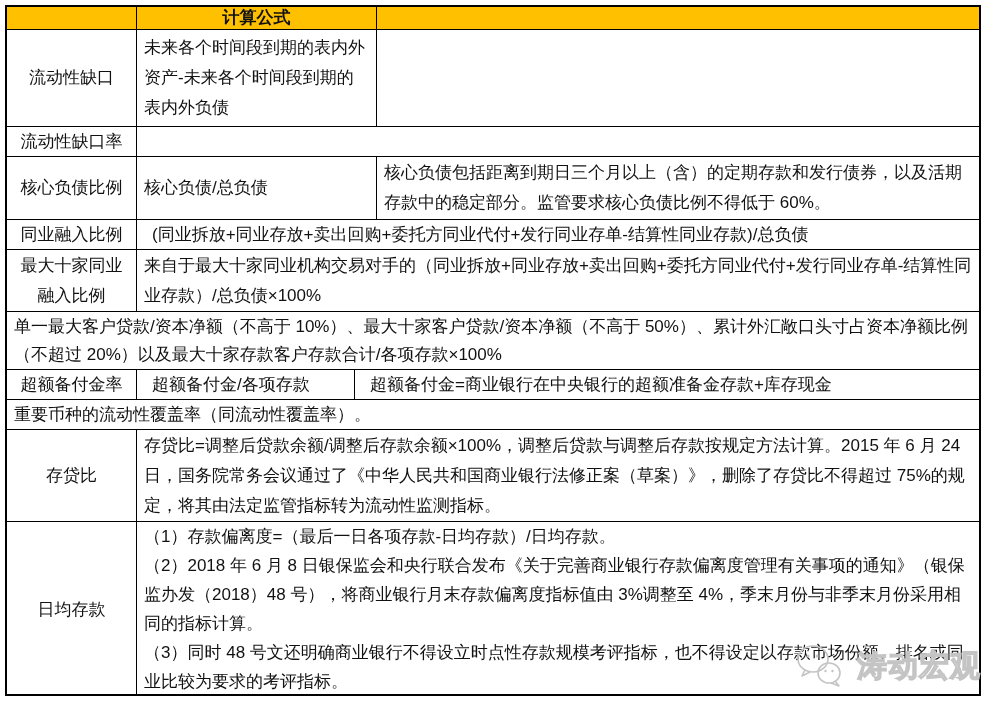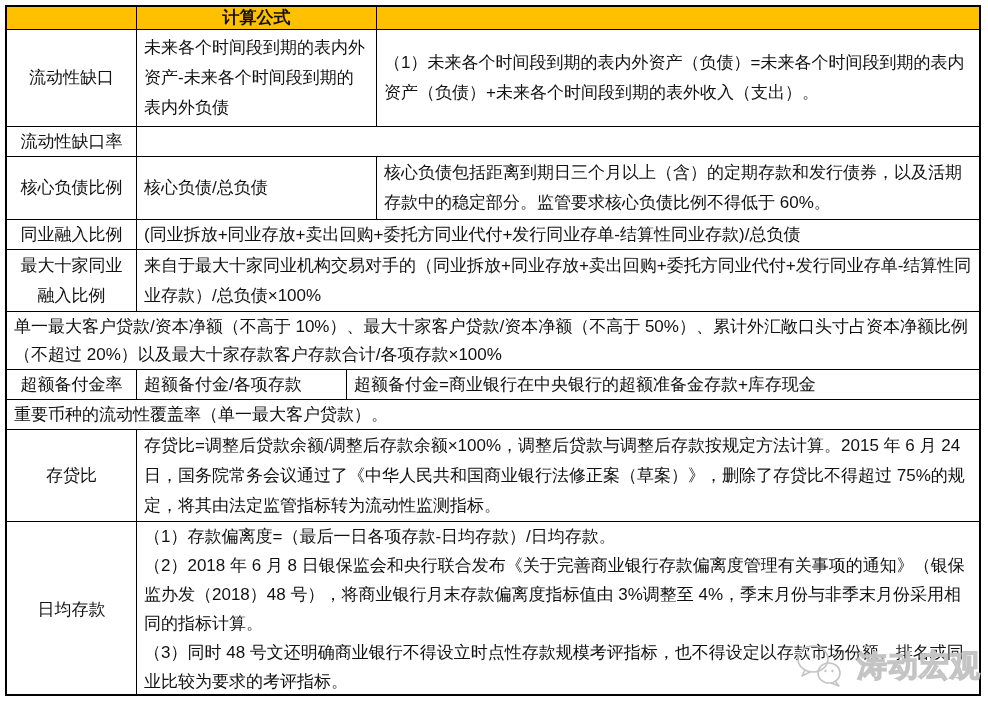--- a/index.html
+++ b/index.html
@@ -30,21 +30,21 @@
     overflow:hidden;
   }
   .td.end { border-right:none; flex:1; }
   .c1 { width:130px; flex:none; text-align:center; align-items:center; }
   .c2 { width:240px; flex:none; }
   .c2n { width:210px; flex:none; }
   .full { flex:1; border-right:none; }
   .head { background:#FFC000; height:23px; }
   .head .td { font-weight:bold; line-height:20px; justify-content:center; align-items:center; text-align:center; font-size:17px; }
   .hr1 { height:97px; }
-  .hs  { height:30px; }
+  .hs  { height:30px;gap:8px; }
   .hr3 { height:63px; }
   .hr5 { height:62px; }
   .hr6 { height:58px; line-height:28px; }
   .hr6 .td { line-height:28px; }
   .hr9 { height:92px; }
   .tr.last .td { line-height:29px; }
   .watermark {
     position:absolute; left:793px; top:636px; width:190px; height:60px;
     display:flex; align-items:center; gap:12px;
     pointer-events:none;
@@ -63,21 +63,20 @@
   <div class="tbl">
 
     <div class="tr head">
       <div class="td c1"></div>
       <div class="td c2">计算公式</div>
     </div>
 
     <div class="tr hr1">
       <div class="td c1">流动性缺口</div>
       <div class="td c2">未来各个时间段到期的表内外资产-未来各个时间段到期的表内外负债</div>
-      <div class="td end">（1）未来各个时间段到期的表内外资产（负债）=未来各个时间段到期的表内资产（负债）+未来各个时间段到期的表外收入（支出）。</div>
     </div>
 
     <div class="tr hs">
       <div class="td c1">流动性缺口率</div>
     </div>
 
     <div class="tr hr3">
       <div class="td c1">核心负债比例</div>
       <div class="td c2">核心负债/总负债</div>
       <div class="td end">核心负债包括距离到期日三个月以上（含）的定期存款和发行债券，以及活期存款中的稳定部分。监管要求核心负债比例不得低于 60%。</div>
@@ -97,21 +96,21 @@
       <div class="td full">单一最大客户贷款/资本净额（不高于 10%）、最大十家客户贷款/资本净额（不高于 50%）、累计外汇敞口头寸占资本净额比例（不超过 20%）以及最大十家存款客户存款合计/各项存款×100%</div>
     </div>
 
     <div class="tr hs">
       <div class="td c1">超额备付金率</div>
       <div class="td c2n">超额备付金/各项存款</div>
       <div class="td end">超额备付金=商业银行在中央银行的超额准备金存款+库存现金</div>
     </div>
 
     <div class="tr hs">
-      <div class="td full">重要币种的流动性覆盖率（单一最大客户贷款）。</div>
+      <div class="td full">重要币种的流动性覆盖率（同流动性覆盖率）。</div>
     </div>
 
     <div class="tr hr9">
       <div class="td c1">存贷比</div>
       <div class="td end">存贷比=调整后贷款余额/调整后存款余额×100%，调整后贷款与调整后存款按规定方法计算。2015 年 6 月 24 日，国务院常务会议通过了《中华人民共和国商业银行法修正案（草案）》，删除了存贷比不得超过 75%的规定，将其由法定监管指标转为流动性监测指标。</div>
     </div>
 
     <div class="tr last">
       <div class="td c1">日均存款</div>
       <div class="td end">

